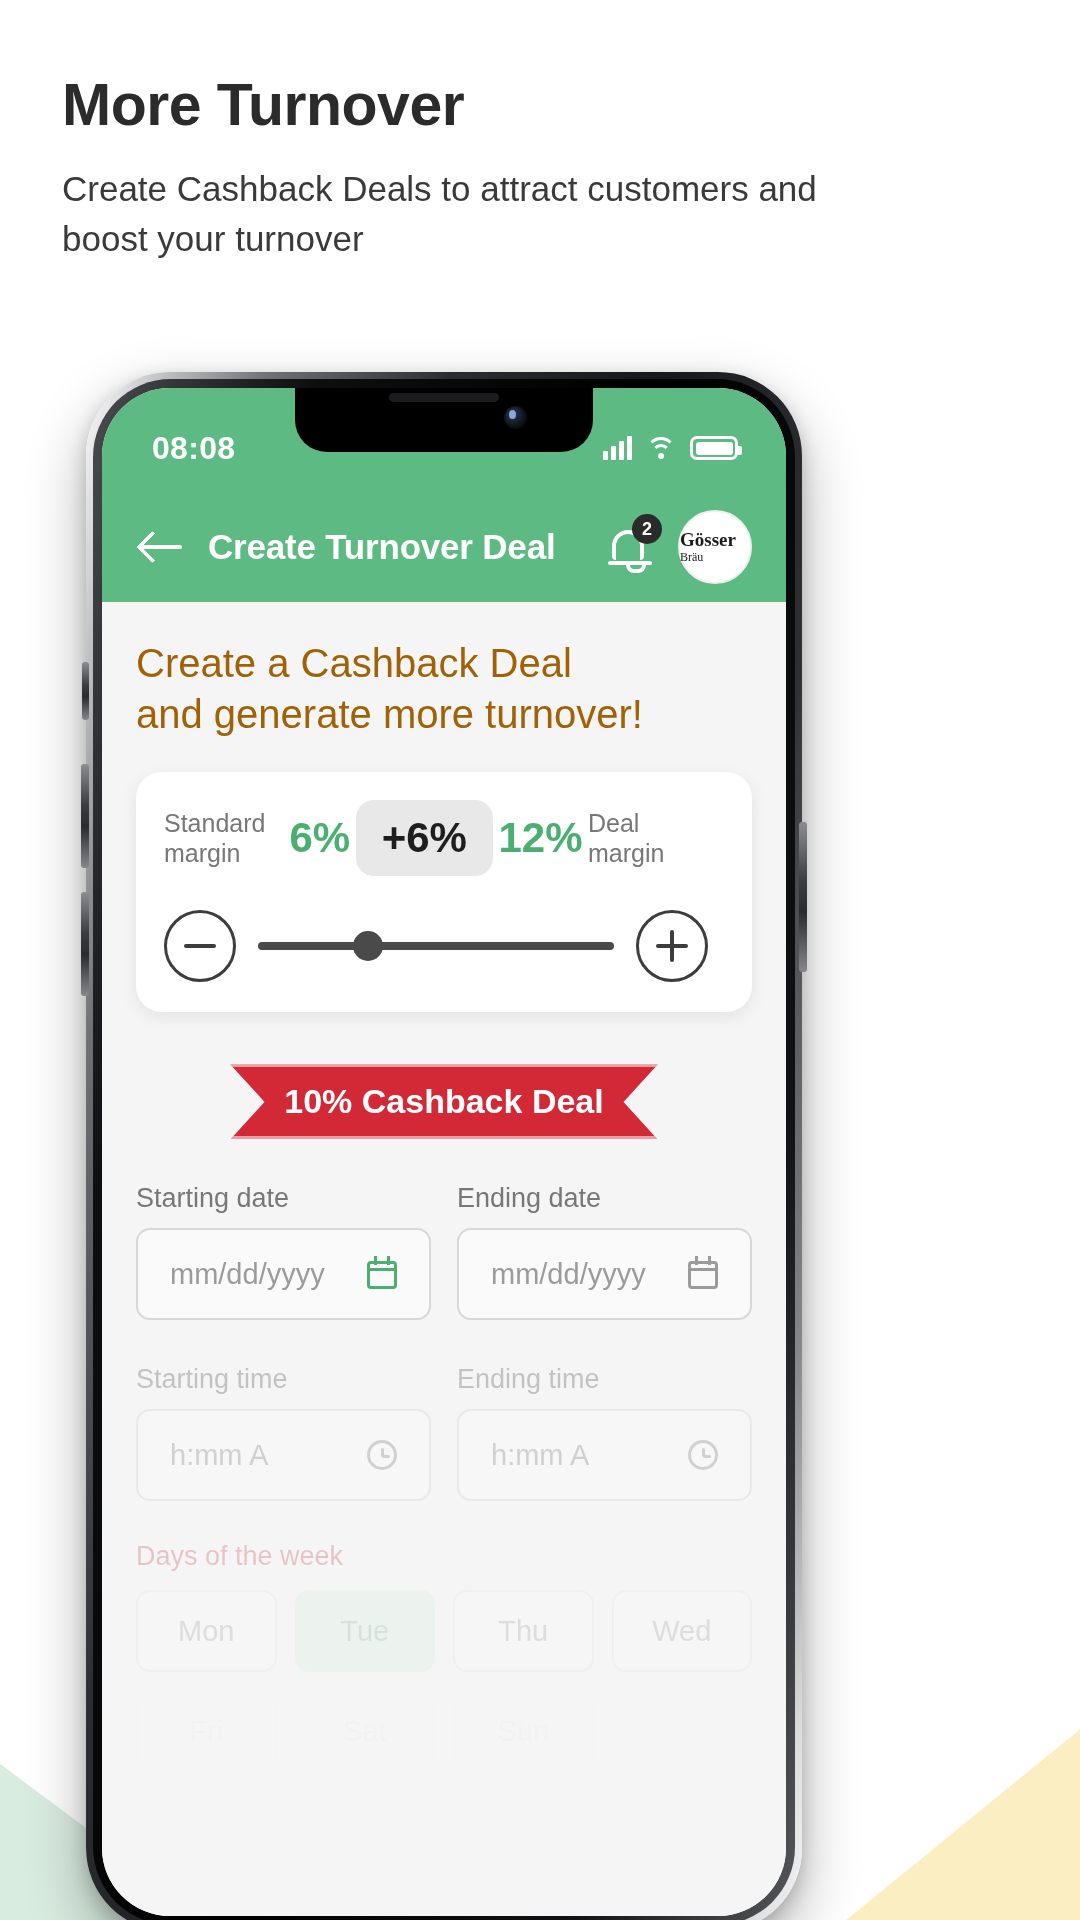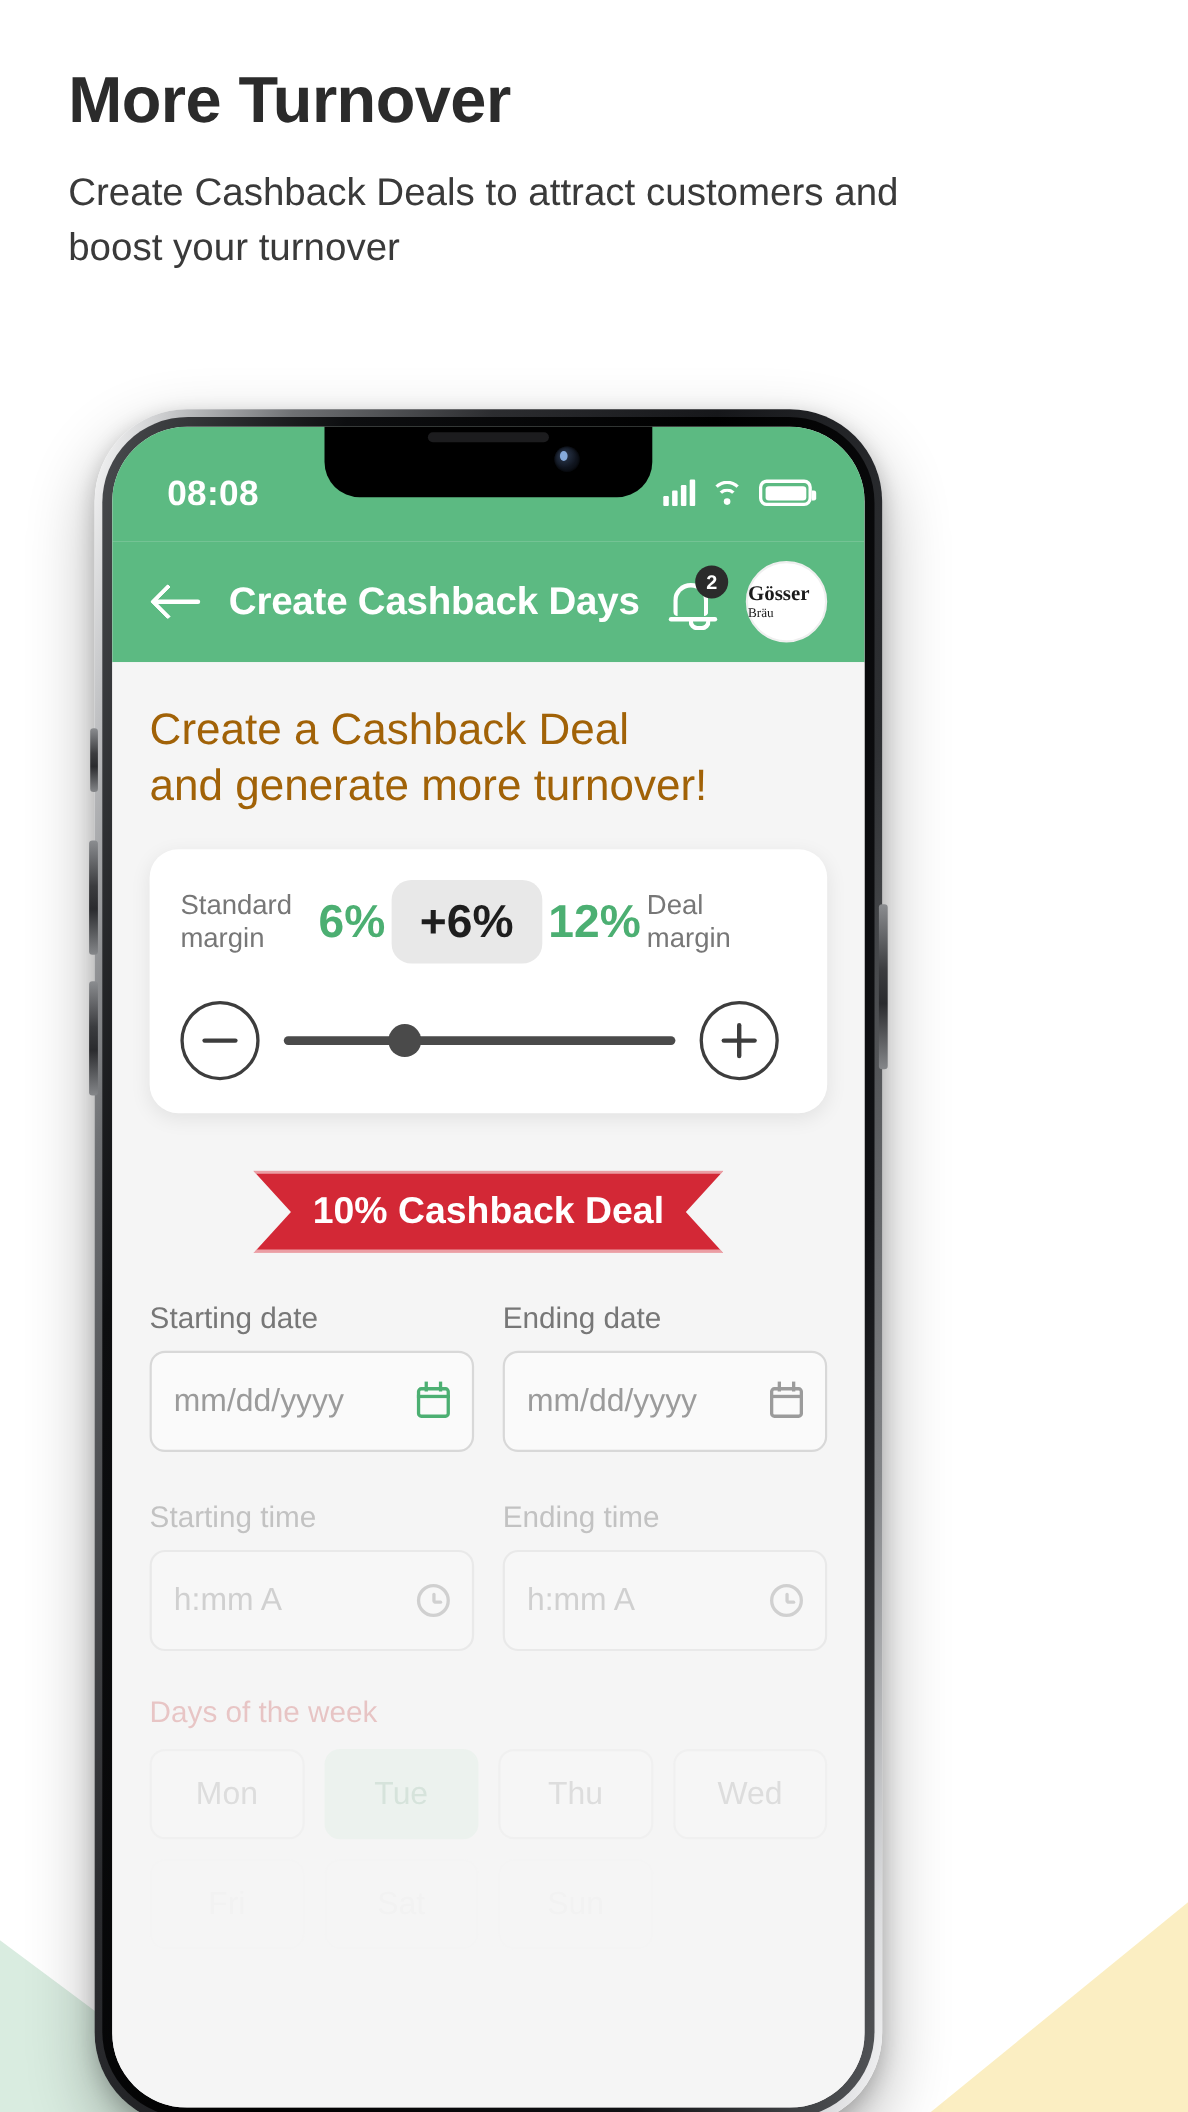--- a/index.html
+++ b/index.html
@@ -28,21 +28,21 @@
   .bg-shape-yellow {
     position: absolute;
     right: -30px; bottom: -40px;
     width: 340px; height: 290px;
     background: #fbeec2;
     clip-path: polygon(100% 12%, 100% 100%, 8% 100%);
     z-index: 0;
   }
 
   
-  .copy { position: absolute; left: 62px; top: 58px; z-index: 5; width: 900px; }
+  .copy { position: absolute; left: 62px; top: 72px; z-index: 5; width: 900px; }
   .headline {
     font-size: 59px; font-weight: bold; color: #2b2b2b;
     letter-spacing: -0.5px; line-height: 1.12;
   }
   .subhead {
     margin-top: 26px;
     font-size: 35px; color: #3a3a3a; line-height: 1.44;
     max-width: 760px; font-weight: 400;
   }
 
@@ -271,21 +271,21 @@
     box-shadow: inset 0 0 0 3px rgba(255,255,255,0.55);
   }
 
   
   .field-grid { display:flex; gap: 26px; margin-top: 44px; }
   .field { flex:1; }
   .field-label { font-size: 27px; color:#777; margin-bottom: 14px; }
   .field-box {
     height: 92px; border: 2px solid #d8d8d8; border-radius: 14px;
     background:#fafafa;
-    display:flex; align-items:center; padding: 0 20px;
+    display:flex; align-items:center; padding: 0 32px;
   }
   .field-ph { font-size: 29px; color:#9b9b9b; }
   .field-ico { margin-left:auto; }
   .cal-ico { width: 30px; height: 30px; position: relative; }
   .cal-ico .frame {
     position:absolute; inset:2px 0 0 0; border: 3px solid currentColor; border-radius: 4px;
   }
   .cal-ico .bar {
     position:absolute; left:0; right:0; top: 9px; height: 3px; background: currentColor;
   }
@@ -360,21 +360,21 @@
               <span class="dot"></span>
             </div>
           <div class="battery">
               <i></i>
             </div>
         </div>
       </div>
 
       <div class="app-header">
         <div class="back-arrow"></div>
-        <div class="header-title">Create Cashback Days</div>
+        <div class="header-title">Create Turnover Deal</div>
         <div class="header-actions">
           <div class="bell-wrap">
             <div class="bell"></div>
             <div class="bell-badge">2</div>
           </div>
           <div class="brand-logo">
             <div class="b1">Gösser</div>
             <div class="b2">Bräu</div>
           </div>
         </div>

